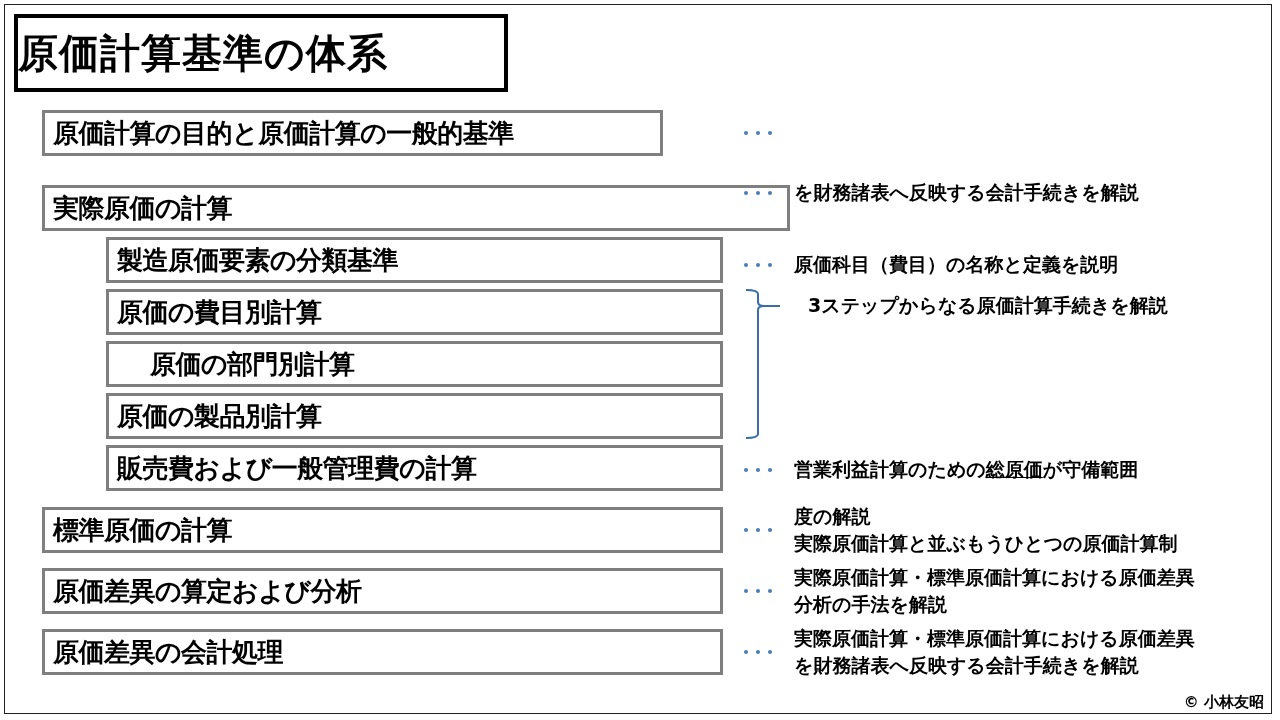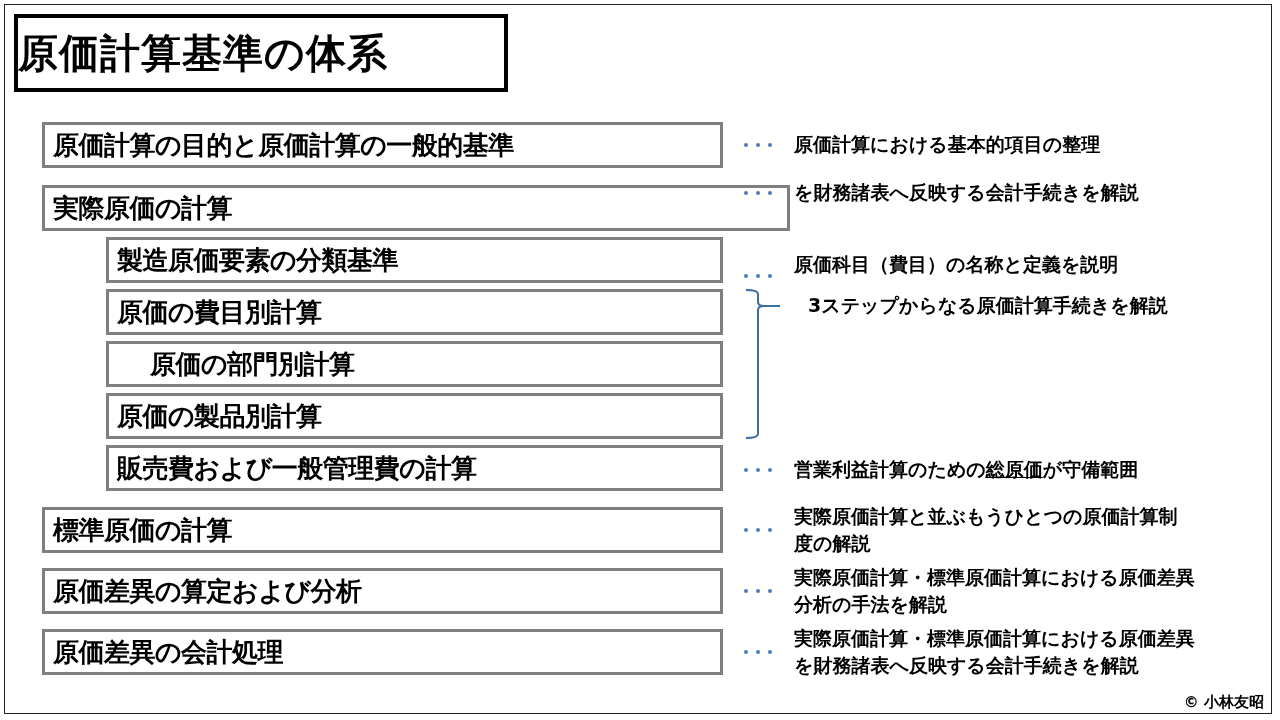--- a/index.html
+++ b/index.html
@@ -54,21 +54,21 @@
   </style>
 </head>
 <body>
 
 <div class="frame"></div>
 
 <div class="title-box">
   <span>原価計算基準の体系</span>
 </div>
 
-<div class="item" style="left:42px; top:122px; width:681px;">
+<div class="item" style="left:42px; top:110px; width:621px;">
   <span>原価計算の目的と原価計算の一般的基準</span>
 </div>
 <div class="item" style="left:42px; top:185px; width:748px;">
   <span>実際原価の計算</span>
 </div>
 <div class="item" style="left:106px; top:237px; width:617px;">
   <span>製造原価要素の分類基準</span>
 </div>
 <div class="item" style="left:106px; top:289px; width:617px;">
   <span>原価の費目別計算</span>
@@ -91,35 +91,34 @@
 <div class="item" style="left:42px; top:629px; width:681px;">
   <span>原価差異の会計処理</span>
 </div>
 
 <div class="desc" style="top:131px;">
   <div class="dots">
       <i></i>
       <i></i>
       <i></i>
     </div>
-  <div class="desc-text">原価計算における基本的項目の整理</div>
 </div>
 
 <div class="desc" style="top:179px;">
   <div class="dots">
       <i></i>
       <i></i>
       <i></i>
     </div>
   <div class="desc-text">
     <div>を財務諸表へ反映する会計手続きを解説</div>
   </div>
 </div>
 
-<div class="desc" style="top:251px;align-items:flex-end;">
+<div class="desc" style="top:251px;">
   <div class="dots">
       <i></i>
       <i></i>
       <i></i>
     </div>
   <div class="desc-text">原価科目（費目）の名称と定義を説明</div>
 </div>
 
 <svg class="bracket" viewBox="0 0 40 152">
   <path d="M2 2 Q14 2 14 6 L14 14 Q14 18 20 18 Q14 18 14 22 L14 146 Q14 150 2 150" fill="none" stroke="#3a6ea5" stroke-width="2"></path>
@@ -138,22 +137,22 @@
   <div class="desc-text"><span>営業利益計算のための</span><u>総原価</u><span>が守備範囲</span></div>
 </div>
 
 <div class="desc" style="top:503px;">
   <div class="dots">
       <i></i>
       <i></i>
       <i></i>
     </div>
   <div class="desc-text">
+    <div>度の解説</div>
     <div>実際原価計算と並ぶもうひとつの原価計算制</div>
-    <div>度の解説</div>
   </div>
 </div>
 
 <div class="desc" style="top:564px;">
   <div class="dots">
       <i></i>
       <i></i>
       <i></i>
     </div>
   <div class="desc-text">

